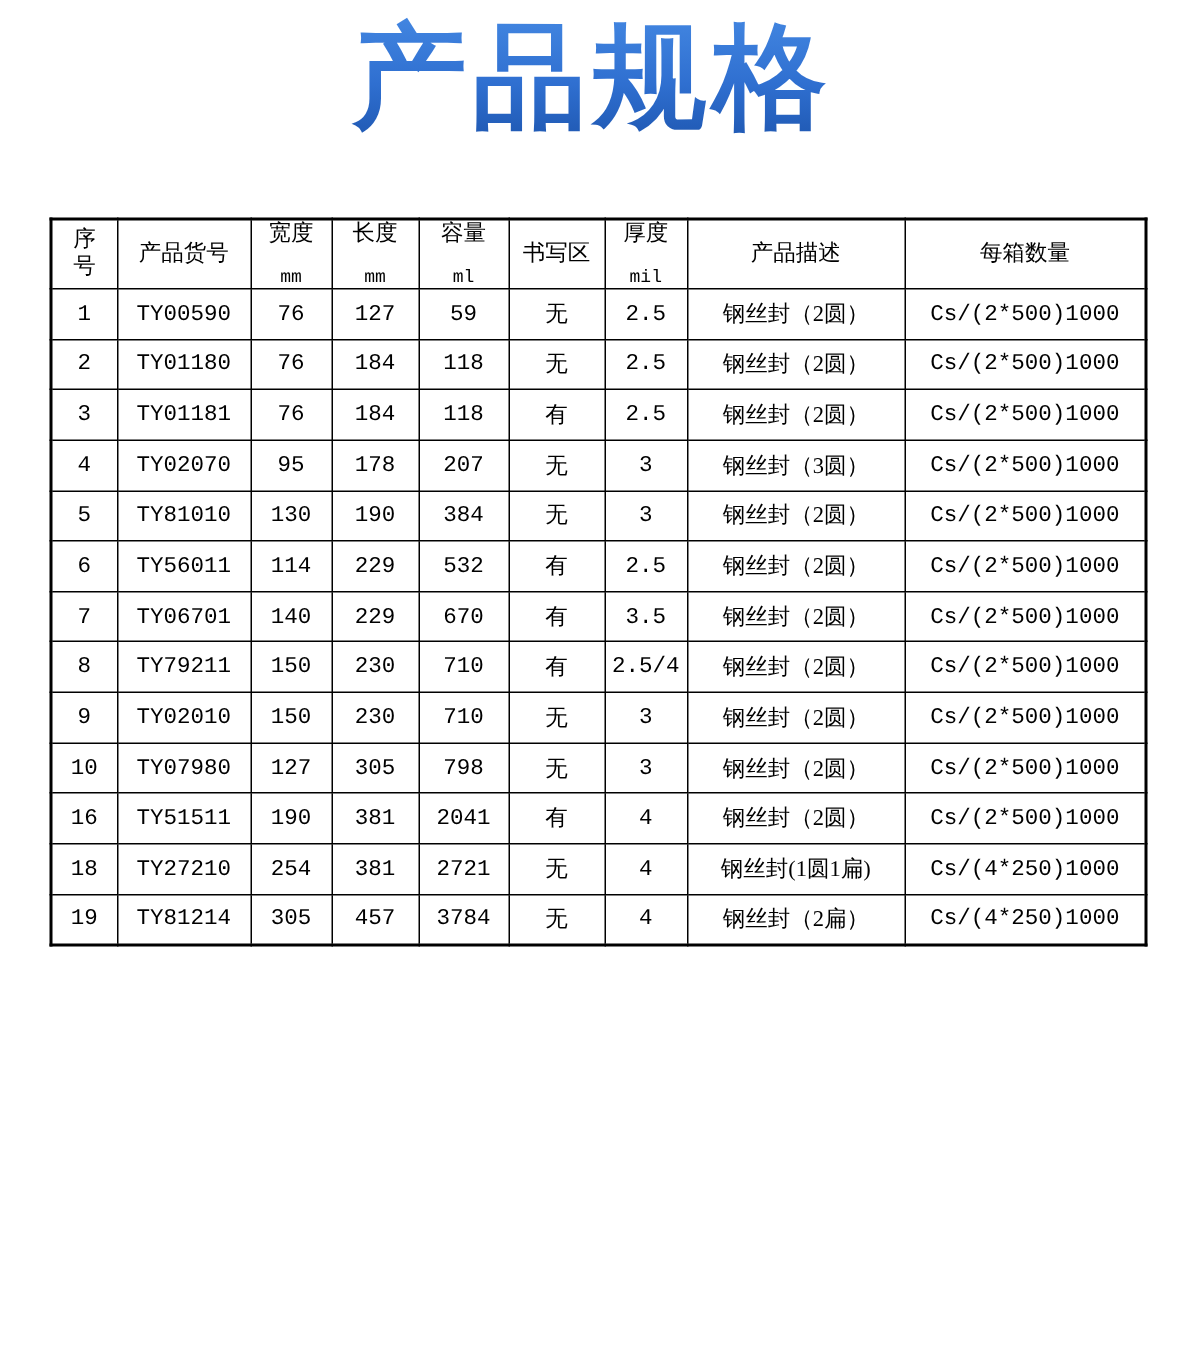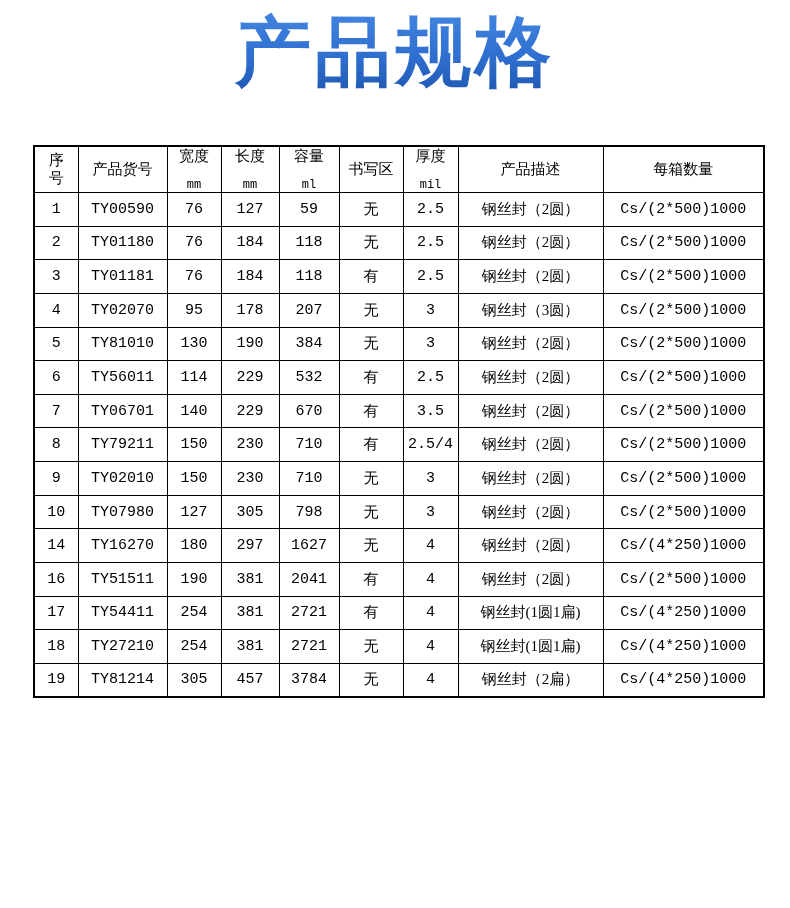--- a/index.html
+++ b/index.html
@@ -228,53 +228,31 @@
         <td>TY07980</td>
         <td>127</td>
         <td>305</td>
         <td>798</td>
         <td class="cjk">无</td>
         <td>3</td>
         <td class="cjk">钢丝封（2圆）</td>
         <td>Cs/(2*500)1000</td>
       </tr>
       <tr>
-        <td>14</td>
-        <td>TY16270</td>
-        <td>180</td>
-        <td>297</td>
-        <td>1627</td>
-        <td class="cjk">无</td>
-        <td>4</td>
-        <td class="cjk">钢丝封（2圆）</td>
-        <td>Cs/(4*250)1000</td>
-      </tr>
-      <tr>
         <td>16</td>
         <td>TY51511</td>
         <td>190</td>
         <td>381</td>
         <td>2041</td>
         <td class="cjk">有</td>
         <td>4</td>
         <td class="cjk">钢丝封（2圆）</td>
         <td>Cs/(2*500)1000</td>
       </tr>
       <tr>
-        <td>17</td>
-        <td>TY54411</td>
-        <td>254</td>
-        <td>381</td>
-        <td>2721</td>
-        <td class="cjk">有</td>
-        <td>4</td>
-        <td class="cjk">钢丝封(1圆1扁)</td>
-        <td>Cs/(4*250)1000</td>
-      </tr>
-      <tr>
         <td>18</td>
         <td>TY27210</td>
         <td>254</td>
         <td>381</td>
         <td>2721</td>
         <td class="cjk">无</td>
         <td>4</td>
         <td class="cjk">钢丝封(1圆1扁)</td>
         <td>Cs/(4*250)1000</td>
       </tr>

